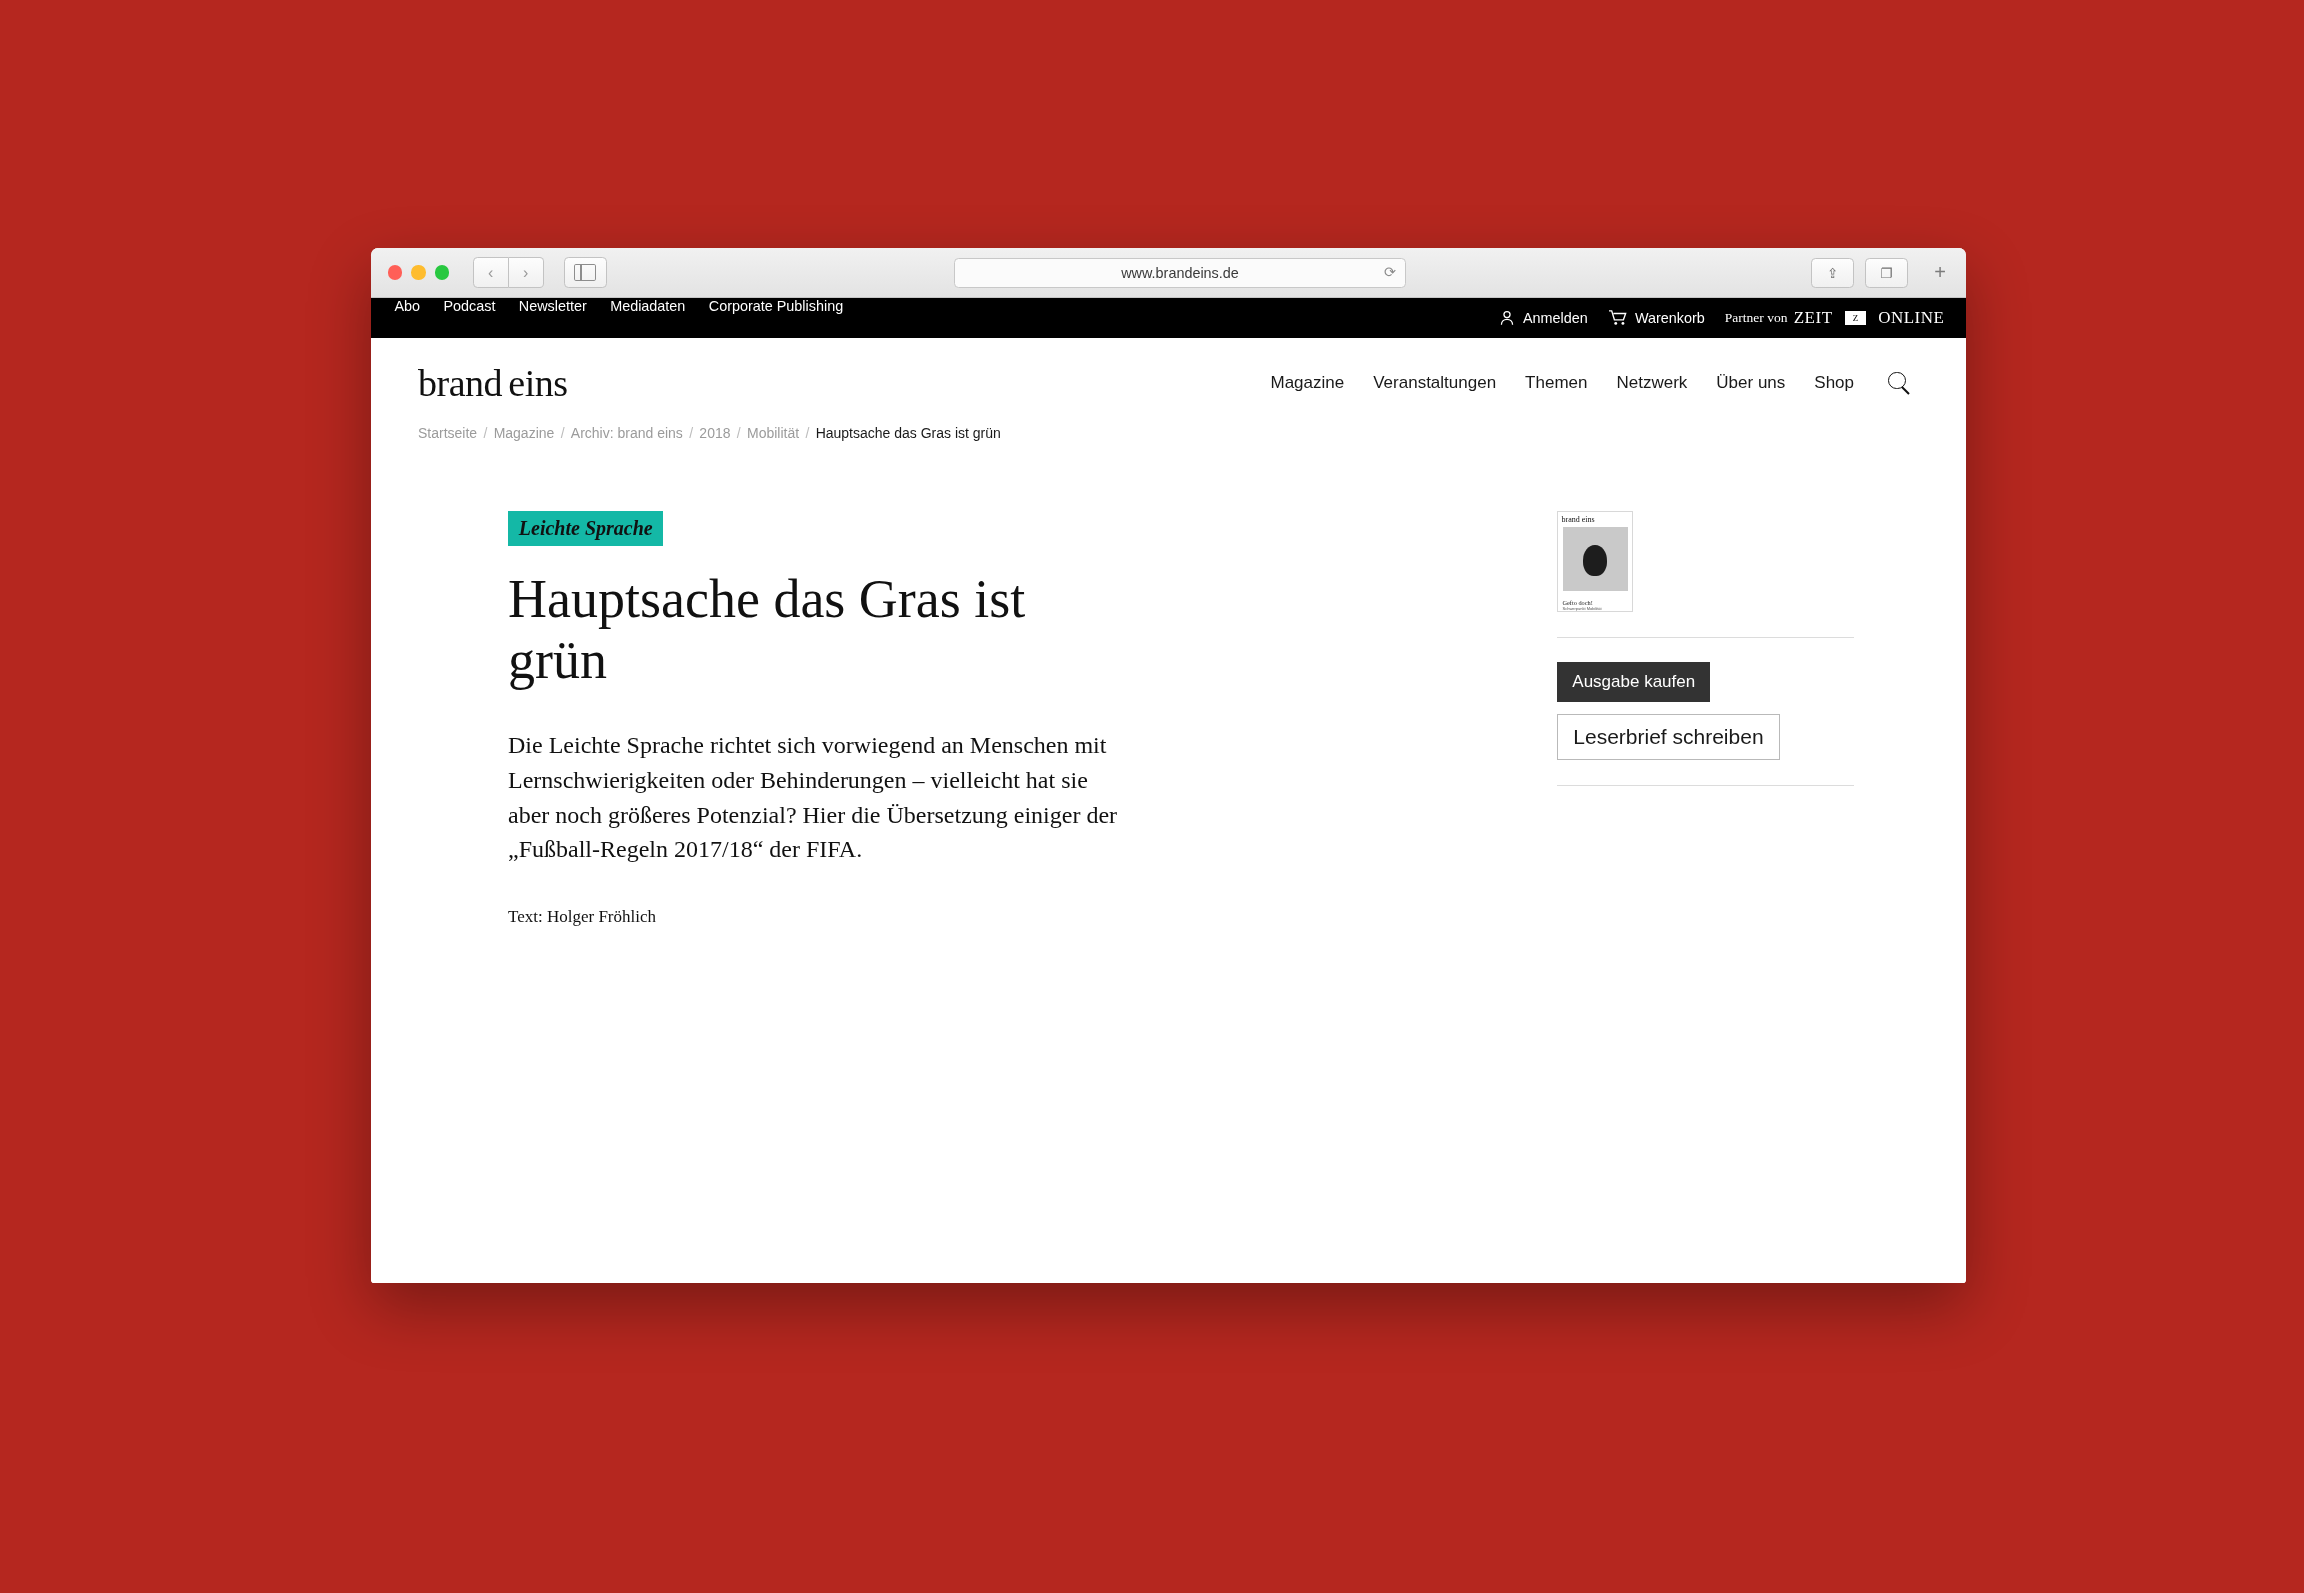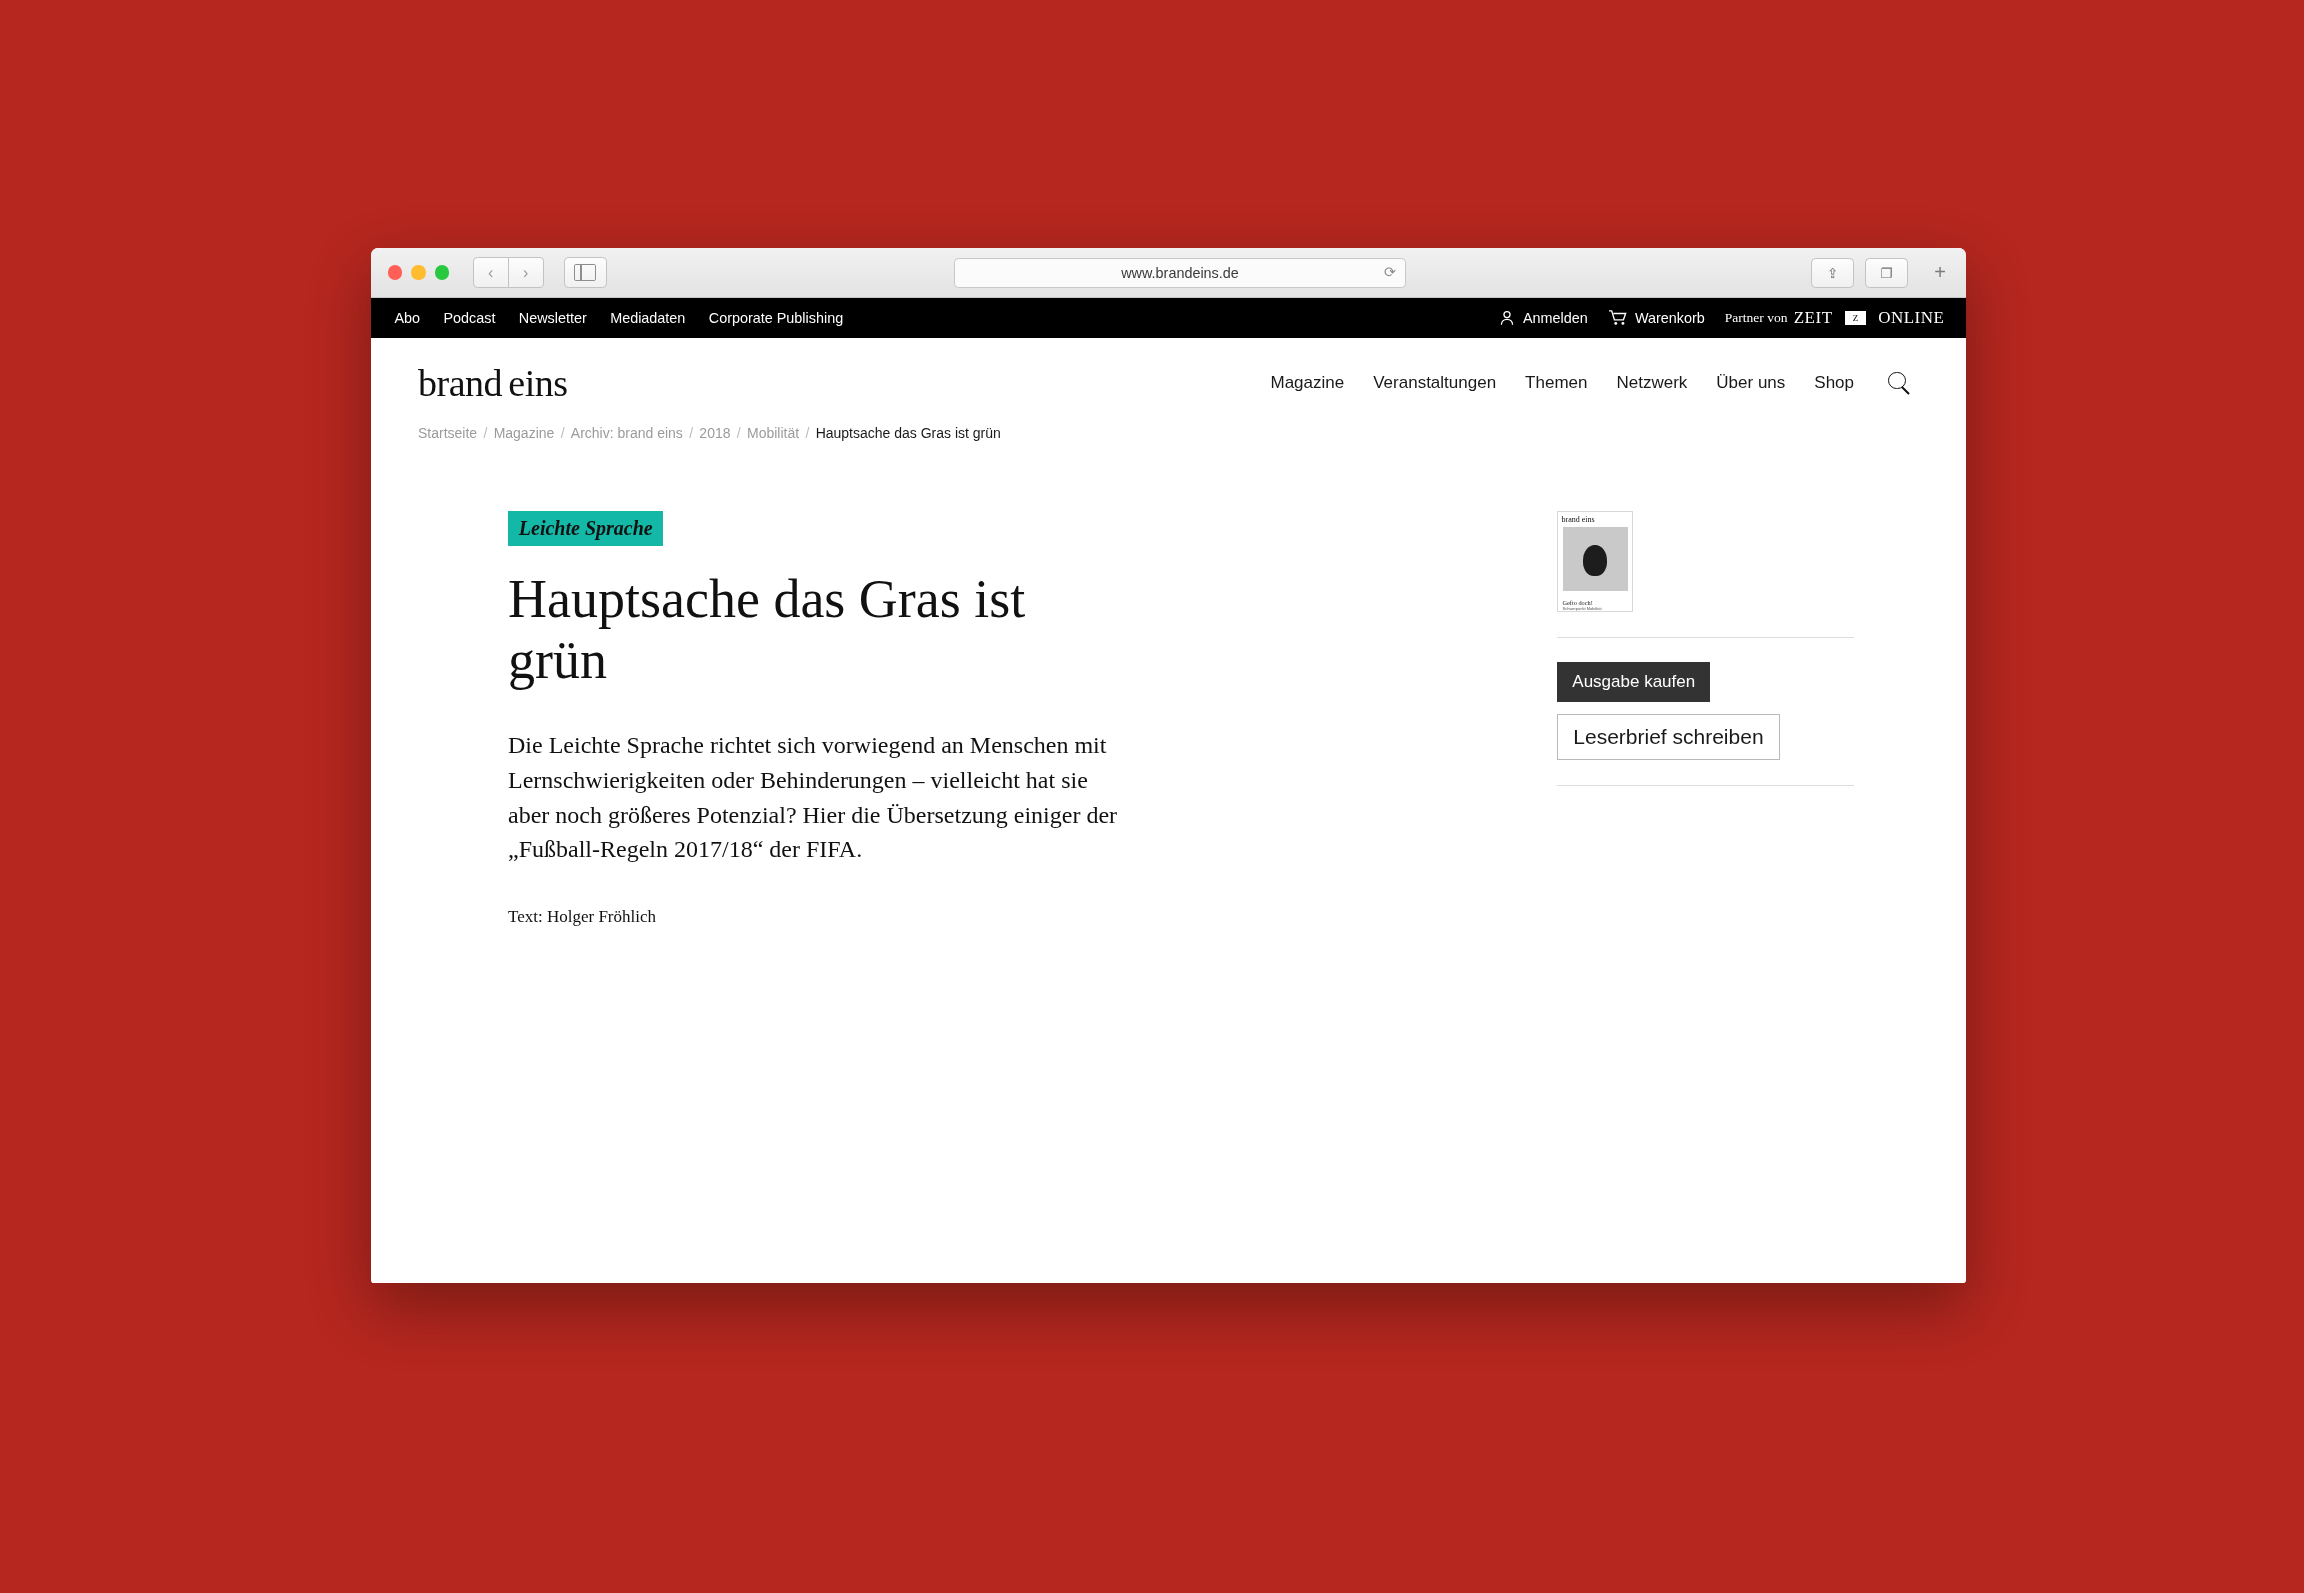--- a/index.html
+++ b/index.html
@@ -137,21 +137,20 @@
     color: #7b7b7b;
     line-height: 1;
   }
 
   
   .topbar {
     height: 40px;
     background: #000000;
     color: #ffffff;
     display: flex;
-    align-items: center;
     padding: 0 21.6px 0 23.4px;
     font-size: 14.4px;
   }
   .topbar .left { display: flex; gap: 23.4px; }
   .topbar .left a { color: #ffffff; text-decoration: none; white-space: nowrap; }
   .topbar .right {
     margin-left: auto;
     display: flex;
     align-items: center;
     gap: 20px;

